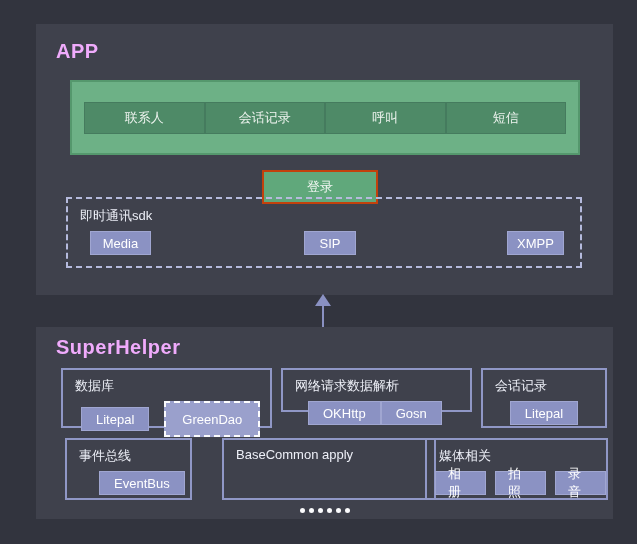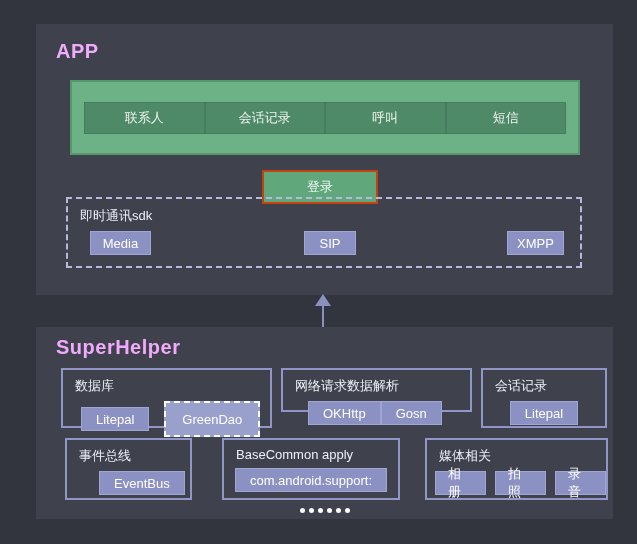--- a/index.html
+++ b/index.html
@@ -60,21 +60,21 @@
   .gbox{
     position:absolute;box-sizing:border-box;border:2px solid #9097c6;
   }
   .gbox .gtitle{margin:7px 0 0 12px;font-size:13px;color:#eef0f8;}
   .chiprow{display:flex;align-items:center;gap:0;margin-top:6px;}
   .chiprow .chip{padding:0 14px;height:24px;}
   #g-db{left:25px;top:41px;width:211px;height:60px;}
   #g-net{left:245px;top:41px;width:191px;height:44px;}
   #g-rx{left:445px;top:41px;width:126px;height:60px;}
   #g-bus{left:29px;top:111px;width:127px;height:62px;}
-  #g-base{left:186px;top:111px;width:178px;height:62px;}
+  #g-base{left:186px;top:111px;width:214px;height:62px;}
   #g-media{left:389px;top:111px;width:183px;height:62px;}
   #g-db .chiprow{padding-left:18px;gap:15px;border-radius:8px;}
   #g-net .chiprow{padding-left:25px;}
   #g-rx .chiprow{justify-content:center;}
   #g-bus .chiprow{padding-left:32px;align-items:center;}
   #g-base .chiprow{justify-content:center;}
   #g-media .chiprow{padding-left:8px;gap:9px;border-radius:6px;}
   #g-media .chip{padding:0 12px;}
   .chip.dashed{background:#9aa0cc;border:2px dashed #fbfbfd;padding:16px 16px;}
 
@@ -136,23 +136,20 @@
 
   <div class="gbox" id="g-bus">
     <div class="gtitle">事件总线</div>
     <div class="chiprow">
       <div class="chip">EventBus</div>
     </div>
   </div>
 
   <div class="gbox" id="g-base">
     <div class="gtitle">BaseCommon apply</div>
-    <div class="chiprow">
-      <div class="chip">com.android.support:</div>
-    </div>
   </div>
 
   <div class="gbox" id="g-media">
     <div class="gtitle">媒体相关</div>
     <div class="chiprow">
       <div class="chip">相册</div>
       <div class="chip">拍照</div>
       <div class="chip">录音</div>
     </div>
   </div>

